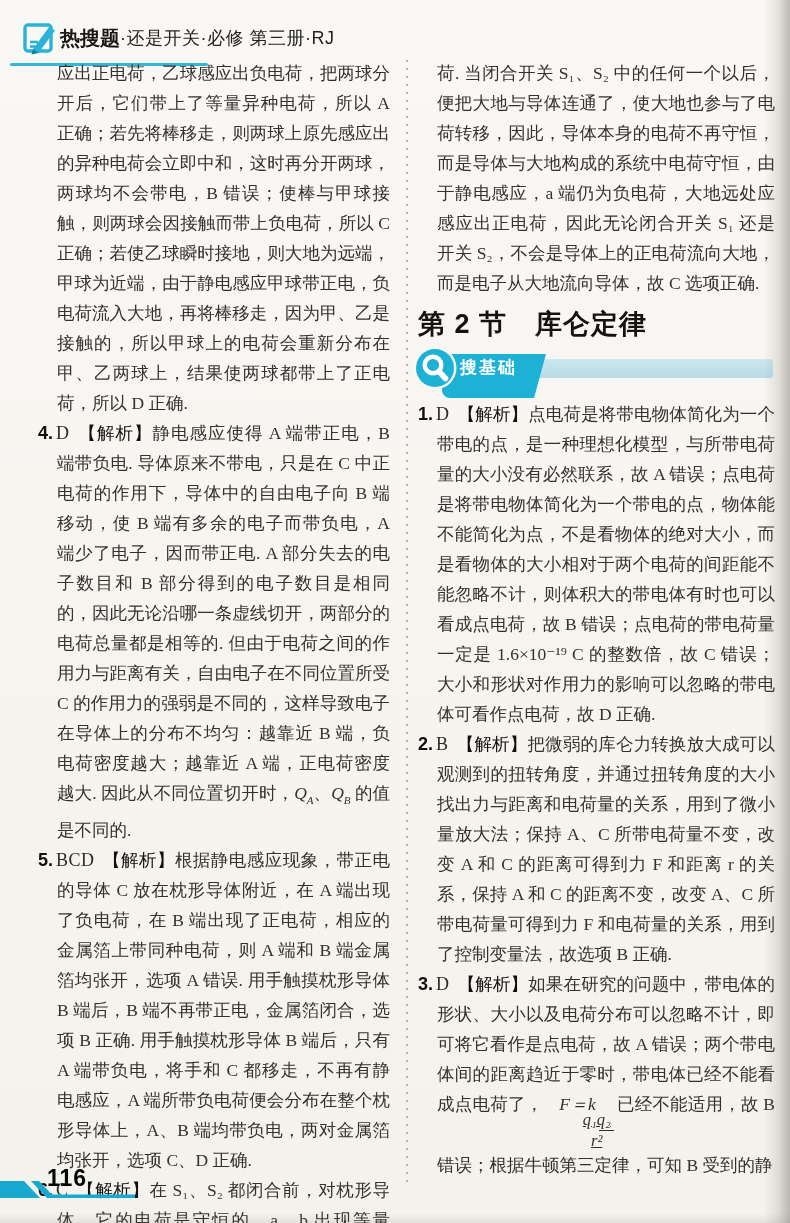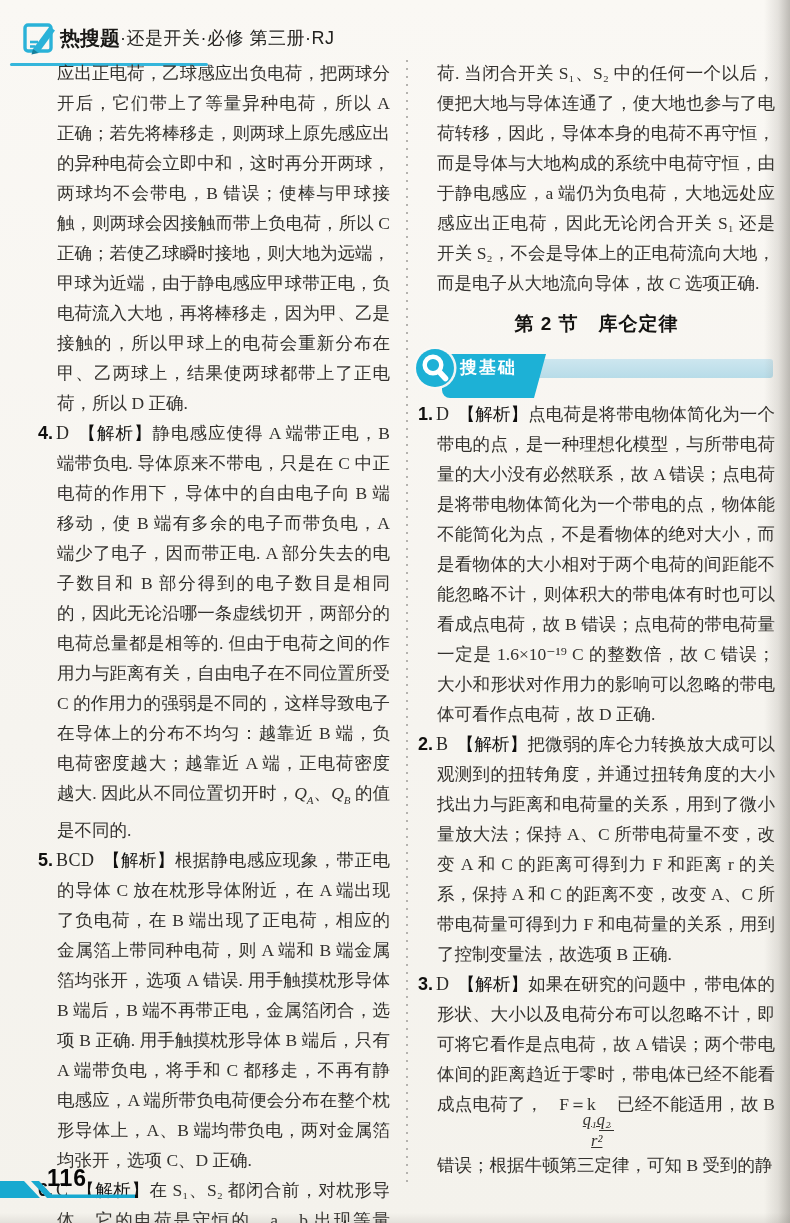--- a/index.html
+++ b/index.html
@@ -27,40 +27,40 @@
   p{margin:0;}
   .cont{padding-left:19px;}
   .item{padding-left:19px;text-indent:-19px;}
   .num{font-family:"Liberation Sans","DejaVu Sans",sans-serif;font-weight:bold;font-size:18px;color:#100f0e;padding-right:3px;}
   .ans{font-size:18px;color:#2c2b28;padding-right:8px;letter-spacing:.5px;}
   .tag{font-family:"Liberation Sans","DejaVu Sans",sans-serif;font-weight:normal;font-size:17.5px;color:#100f0e;}
   .var{font-style:italic;}
   sub.vsub{font-size:11px;font-style:italic;}
 
   
-  .section-heading{margin:11px 0 5px;text-align:center;font-family:"Liberation Sans","DejaVu Sans",sans-serif;
-        font-weight:bold;font-size:19px;color:#141311;letter-spacing:1px;text-indent:0;}
+  .section-heading{margin:11px 0 5px;font-family:"Liberation Sans","DejaVu Sans",sans-serif;
+        font-weight:bold;font-size:27px;color:#141311;letter-spacing:1px;text-indent:0;}
 
   
   .badge{position:relative;height:40px;margin:12px 0 8px -2px;text-indent:0;}
   .badge-track{position:absolute;left:100px;right:2px;top:8px;height:19px;border-radius:3px;
         background:linear-gradient(180deg,#cde6ef,#b7dce8);}
   .badge-pill{position:absolute;left:26px;top:3px;width:86px;height:44px;line-height:28px;
         background:#1db1d6;color:#fff;font-family:"Liberation Sans","DejaVu Sans",sans-serif;
         font-weight:bold;font-size:17px;letter-spacing:2px;padding-left:18px;
         clip-path:polygon(0 0,100% 0,calc(100% - 12px) 100%,0 100%);border-radius:8px 0 0 8px;}
   .badge-circle{position:absolute;left:0;top:-2px;width:38px;height:38px;border-radius:50%;
         background:#1db1d6;box-shadow:0 0 0 2.5px rgba(250,248,244,.95);}
 
   
   .frac{display:inline-flex;flex-direction:column;text-align:center;vertical-align:-15px;
         line-height:1.1;font-style:italic;margin:0 3px;font-size:16.5px;text-decoration:underline;}
   .fnum{border-bottom:1.5px solid #33312d;padding:0 3px 1px;}
   .fden{padding-top:1px;}
-  .fvar{margin-left:16px;}
+  .fvar{font-style:italic;margin-left:16px;}
 
   
   .footer{position:absolute;left:0;top:1172px;width:150px;height:34px;}
   .page-num{position:absolute;left:47px;top:-7px;font-family:"Liberation Sans","DejaVu Sans",sans-serif;
         font-weight:bold;font-size:23px;color:#060606;letter-spacing:1px;}
 </style>
 </head>
 <body>
 
 <div id="page">

